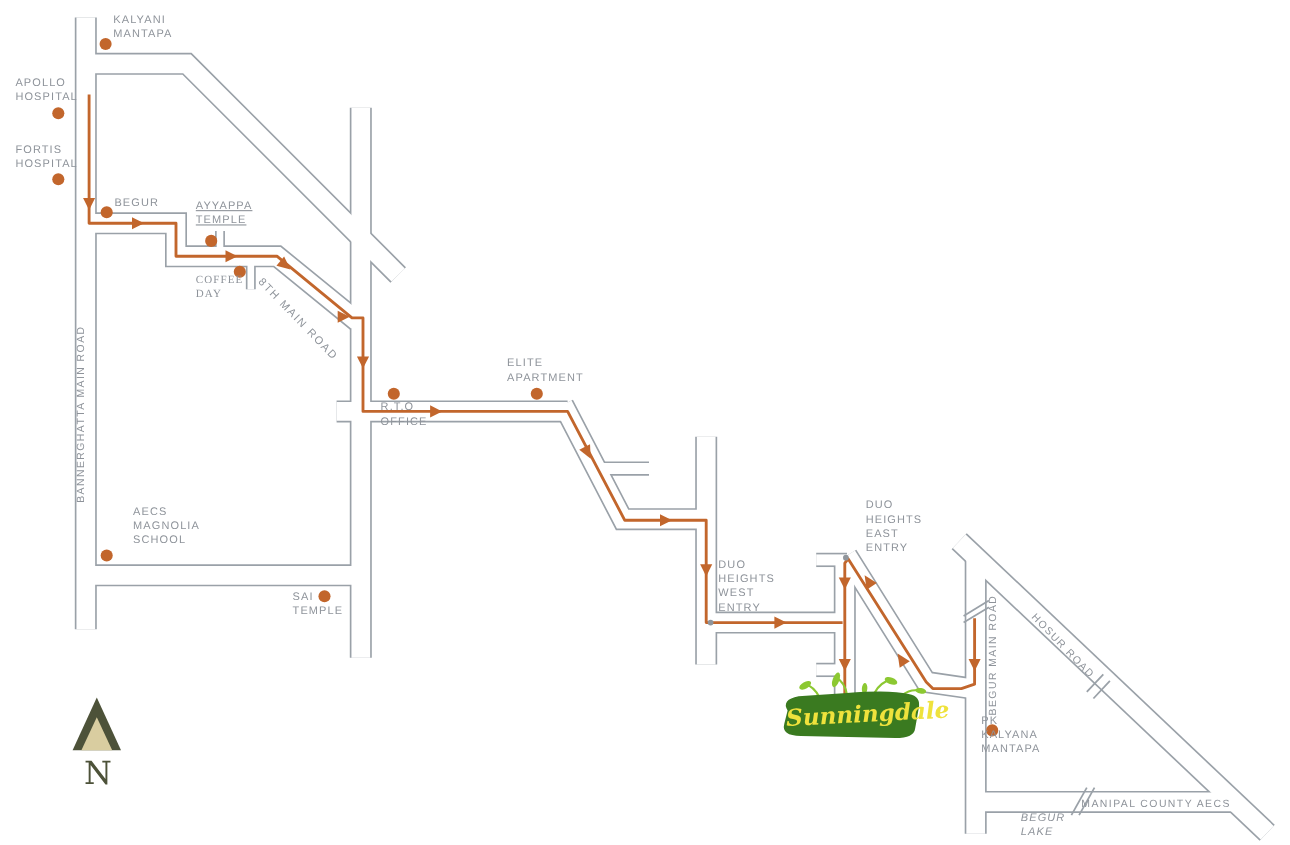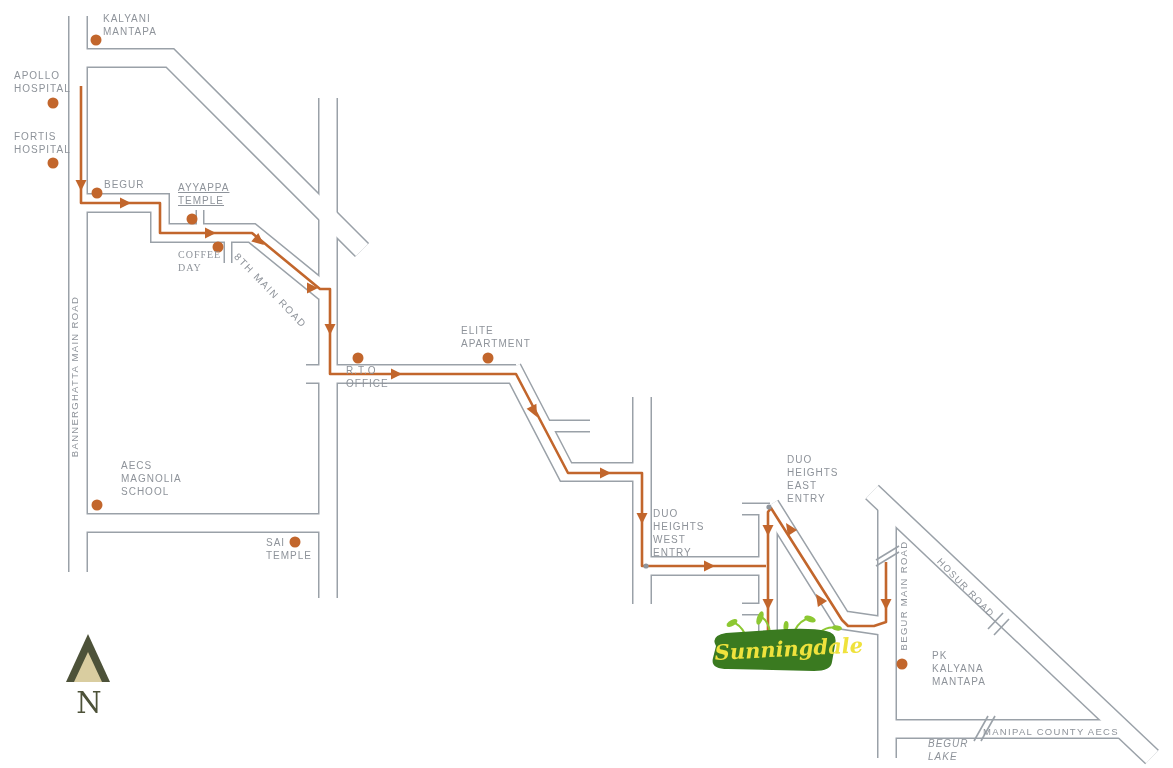--- a/index.html
+++ b/index.html
@@ -193,21 +193,21 @@
   <div class="poi-label" style="left:266px;top:536px;">SAI
 TEMPLE</div>
   <div class="poi-label" style="left:653px;top:507px;">DUO
 HEIGHTS
 WEST
 ENTRY</div>
   <div class="poi-label" style="left:787px;top:453px;">DUO
 HEIGHTS
 EAST
 ENTRY</div>
-  <div class="poi-label" style="left:932px;top:649px;">PK
+  <div class="poi-label" style="left:892px;top:649px;">PK
 KALYANA
 MANTAPA</div>
   <div class="poi-label" style="left:928px;top:737px;font-style:italic;">BEGUR
 LAKE</div>
 
   <div class="road-label rot-diag" style="left:240px;top:251px;font-size:10px;letter-spacing:1.6px;">8TH MAIN ROAD</div>
   <div class="road-label rot-ccw" style="left:-11px;top:371px;width:170px;">BANNERGHATTA MAIN ROAD</div>
   <div class="road-label rot-ccw" style="left:838px;top:590px;width:130px;">BEGUR MAIN ROAD</div>
   <div class="road-label rot-diag-c" style="left:916px;top:582px;width:100px;">HOSUR ROAD</div>
   <div class="road-label" style="left:983px;top:726px;">MANIPAL COUNTY AECS</div>

